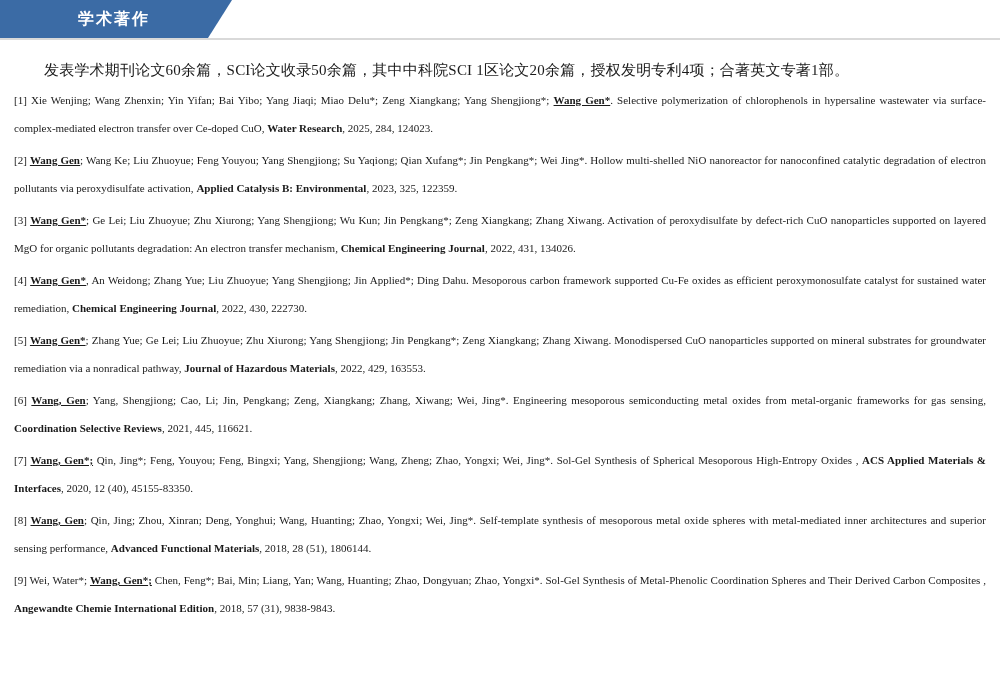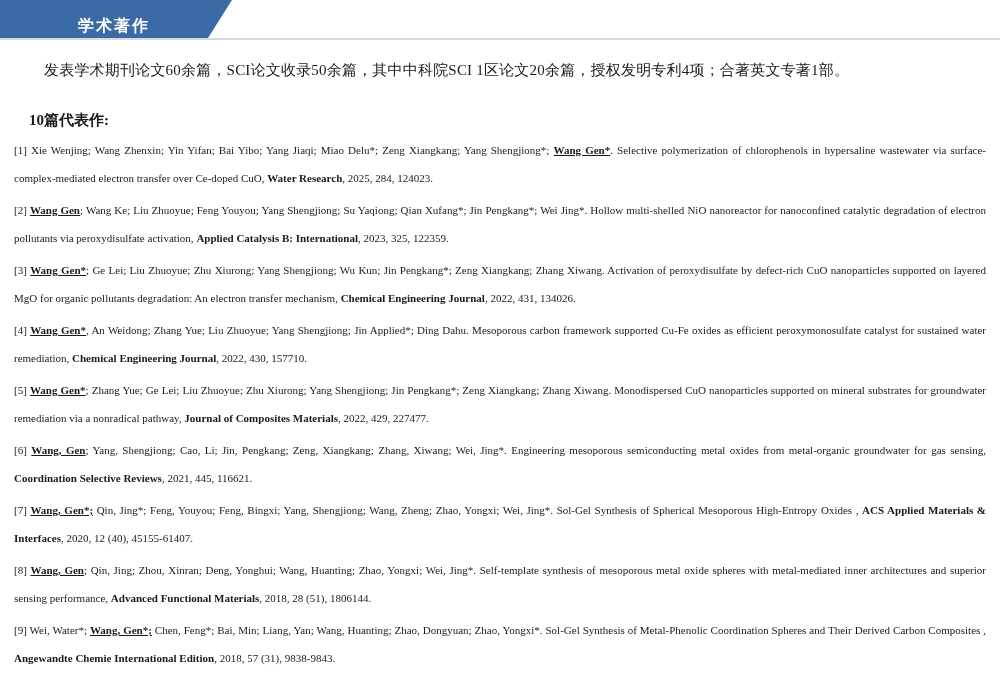--- a/index.html
+++ b/index.html
@@ -40,42 +40,42 @@
     top: 0;
     width: 232px;
     height: 38px;
     background: #3b6ba5;
     
     clip-path: polygon(0 0, 232px 0, 208px 38px, 0 38px);
   }
   .banner-tab-label {
     position: absolute;
     left: 78px;
-    top: 16px;
+    top: 9px;
     color: #ffffff;
     font-family: "Liberation Sans", sans-serif;
     font-size: 16px;
     font-weight: bold;
     letter-spacing: 2px;
     white-space: nowrap;
   }
 
   
   .content {
     padding: 16px 14px 10px 14px;
   }
   p {
     margin: 0 0 5px 0;
     font-size: 15px;
     line-height: 28px;
     text-align: justify;
   }
   .intro {
     text-indent: 2em;
-    margin-bottom: 22px;
+    margin-bottom: 2px;
     letter-spacing: 0.2px;
   }
   .reps-title {
     text-indent: 1em;
     font-weight: bold;
     margin-bottom: 2px;
   }
   .ref {
     margin: 0 0 4px 0;
     font-size: 11px;
@@ -100,55 +100,54 @@
   <div class="banner">
     <div class="banner-underline"></div>
     <div class="banner-tab"></div>
     <div class="banner-tab-label">学术著作</div>
   </div>
 
   <div class="content">
 
     <p class="intro">发表学术期刊论文60余篇，SCI论文收录50余篇，其中中科院SCI 1区论文20余篇，授权发明专利4项；合著英文专著1部。</p>
 
-    <p class="reps-title">10篇代表作:</p>
 
     <p class="ref">
       <span class="num">[1]</span>
       <span>Xie Wenjing; Wang Zhenxin; Yin Yifan; Bai Yibo; Yang Jiaqi; Miao Delu*; Zeng Xiangkang; Yang Shengjiong*; </span><span class="au-self">Wang Gen*</span><span>. Selective polymerization of chlorophenols in hypersaline wastewater via surface-complex-mediated electron transfer over Ce-doped CuO, </span><span class="jr">Water Research</span><span>, 2025, 284, 124023.</span>
     </p>
 
     <p class="ref">
       <span class="num">[2]</span>
-      <span class="au-self">Wang Gen</span><span>; Wang Ke; Liu Zhuoyue; Feng Youyou; Yang Shengjiong; Su Yaqiong; Qian Xufang*; Jin Pengkang*; Wei Jing*. Hollow multi-shelled NiO nanoreactor for nanoconfined catalytic degradation of electron pollutants via peroxydisulfate activation, </span><span class="jr">Applied Catalysis B: International</span><span>, 2023, 325, 122359.</span>
+      <span class="au-self">Wang Gen</span><span>; Wang Ke; Liu Zhuoyue; Feng Youyou; Yang Shengjiong; Su Yaqiong; Qian Xufang*; Jin Pengkang*; Wei Jing*. Hollow multi-shelled NiO nanoreactor for nanoconfined catalytic degradation of electron pollutants via peroxydisulfate activation, </span><span class="jr">Applied Catalysis B: Environmental</span><span>, 2023, 325, 122359.</span>
     </p>
 
     <p class="ref">
       <span class="num">[3]</span>
       <span class="au-self">Wang Gen*</span><span>; Ge Lei; Liu Zhuoyue; Zhu Xiurong; Yang Shengjiong; Wu Kun; Jin Pengkang*; Zeng Xiangkang; Zhang Xiwang. Activation of peroxydisulfate by defect-rich CuO nanoparticles supported on layered MgO for organic pollutants degradation: An electron transfer mechanism, </span><span class="jr">Chemical Engineering Journal</span><span>, 2022, 431, 134026.</span>
     </p>
 
     <p class="ref">
       <span class="num">[4]</span>
-      <span class="au-self">Wang Gen*</span><span>, An Weidong; Zhang Yue; Liu Zhuoyue; Yang Shengjiong; Jin Applied*; Ding Dahu. Mesoporous carbon framework supported Cu-Fe oxides as efficient peroxymonosulfate catalyst for sustained water remediation, </span><span class="jr">Chemical Engineering Journal</span><span>, 2022, 430, 157710.</span>
+      <span class="au-self">Wang Gen*</span><span>, An Weidong; Zhang Yue; Liu Zhuoyue; Yang Shengjiong; Jin Applied*; Ding Dahu. Mesoporous carbon framework supported Cu-Fe oxides as efficient peroxymonosulfate catalyst for sustained water remediation, </span><span class="jr">Chemical Engineering Journal</span><span>, 2022, 430, 222730.</span>
     </p>
 
     <p class="ref">
       <span class="num">[5]</span>
-      <span class="au-self">Wang Gen*</span><span>; Zhang Yue; Ge Lei; Liu Zhuoyue; Zhu Xiurong; Yang Shengjiong; Jin Pengkang*; Zeng Xiangkang; Zhang Xiwang. Monodispersed CuO nanoparticles supported on mineral substrates for groundwater remediation via a nonradical pathway, </span><span class="jr">Journal of Composites Materials</span><span>, 2022, 429, 227477.</span>
+      <span class="au-self">Wang Gen*</span><span>; Zhang Yue; Ge Lei; Liu Zhuoyue; Zhu Xiurong; Yang Shengjiong; Jin Pengkang*; Zeng Xiangkang; Zhang Xiwang. Monodispersed CuO nanoparticles supported on mineral substrates for groundwater remediation via a nonradical pathway, </span><span class="jr">Journal of Hazardous Materials</span><span>, 2022, 429, 163553.</span>
     </p>
 
     <p class="ref">
       <span class="num">[6]</span>
-      <span class="au-self">Wang, Gen</span><span>; Yang, Shengjiong; Cao, Li; Jin, Pengkang; Zeng, Xiangkang; Zhang, Xiwang; Wei, Jing*. Engineering mesoporous semiconducting metal oxides from metal-organic groundwater for gas sensing, </span><span class="jr">Coordination Selective Reviews</span><span>, 2021, 445, 116621.</span>
+      <span class="au-self">Wang, Gen</span><span>; Yang, Shengjiong; Cao, Li; Jin, Pengkang; Zeng, Xiangkang; Zhang, Xiwang; Wei, Jing*. Engineering mesoporous semiconducting metal oxides from metal-organic frameworks for gas sensing, </span><span class="jr">Coordination Selective Reviews</span><span>, 2021, 445, 116621.</span>
     </p>
 
     <p class="ref">
       <span class="num">[7]</span>
-      <span class="au-self">Wang, Gen*;</span><span> Qin, Jing*; Feng, Youyou; Feng, Bingxi; Yang, Shengjiong; Wang, Zheng; Zhao, Yongxi; Wei, Jing*. Sol-Gel Synthesis of Spherical Mesoporous High-Entropy Oxides , </span><span class="jr">ACS Applied Materials &amp; Interfaces</span><span>, 2020, 12 (40), 45155-61407.</span>
+      <span class="au-self">Wang, Gen*;</span><span> Qin, Jing*; Feng, Youyou; Feng, Bingxi; Yang, Shengjiong; Wang, Zheng; Zhao, Yongxi; Wei, Jing*. Sol-Gel Synthesis of Spherical Mesoporous High-Entropy Oxides , </span><span class="jr">ACS Applied Materials &amp; Interfaces</span><span>, 2020, 12 (40), 45155-83350.</span>
     </p>
 
     <p class="ref">
       <span class="num">[8]</span>
       <span class="au-self">Wang, Gen</span><span>; Qin, Jing; Zhou, Xinran; Deng, Yonghui; Wang, Huanting; Zhao, Yongxi; Wei, Jing*. Self-template synthesis of mesoporous metal oxide spheres with metal-mediated inner architectures and superior sensing performance, </span><span class="jr">Advanced Functional Materials</span><span>, 2018, 28 (51), 1806144.</span>
     </p>
 
     <p class="ref">
       <span class="num">[9]</span>
       <span>Wei, Water*; </span><span class="au-self">Wang, Gen*;</span><span> Chen, Feng*; Bai, Min; Liang, Yan; Wang, Huanting; Zhao, Dongyuan; Zhao, Yongxi*. Sol-Gel Synthesis of Metal-Phenolic Coordination Spheres and Their Derived Carbon Composites , </span><span class="jr">Angewandte Chemie International Edition</span><span>, 2018, 57 (31), 9838-9843.</span>

